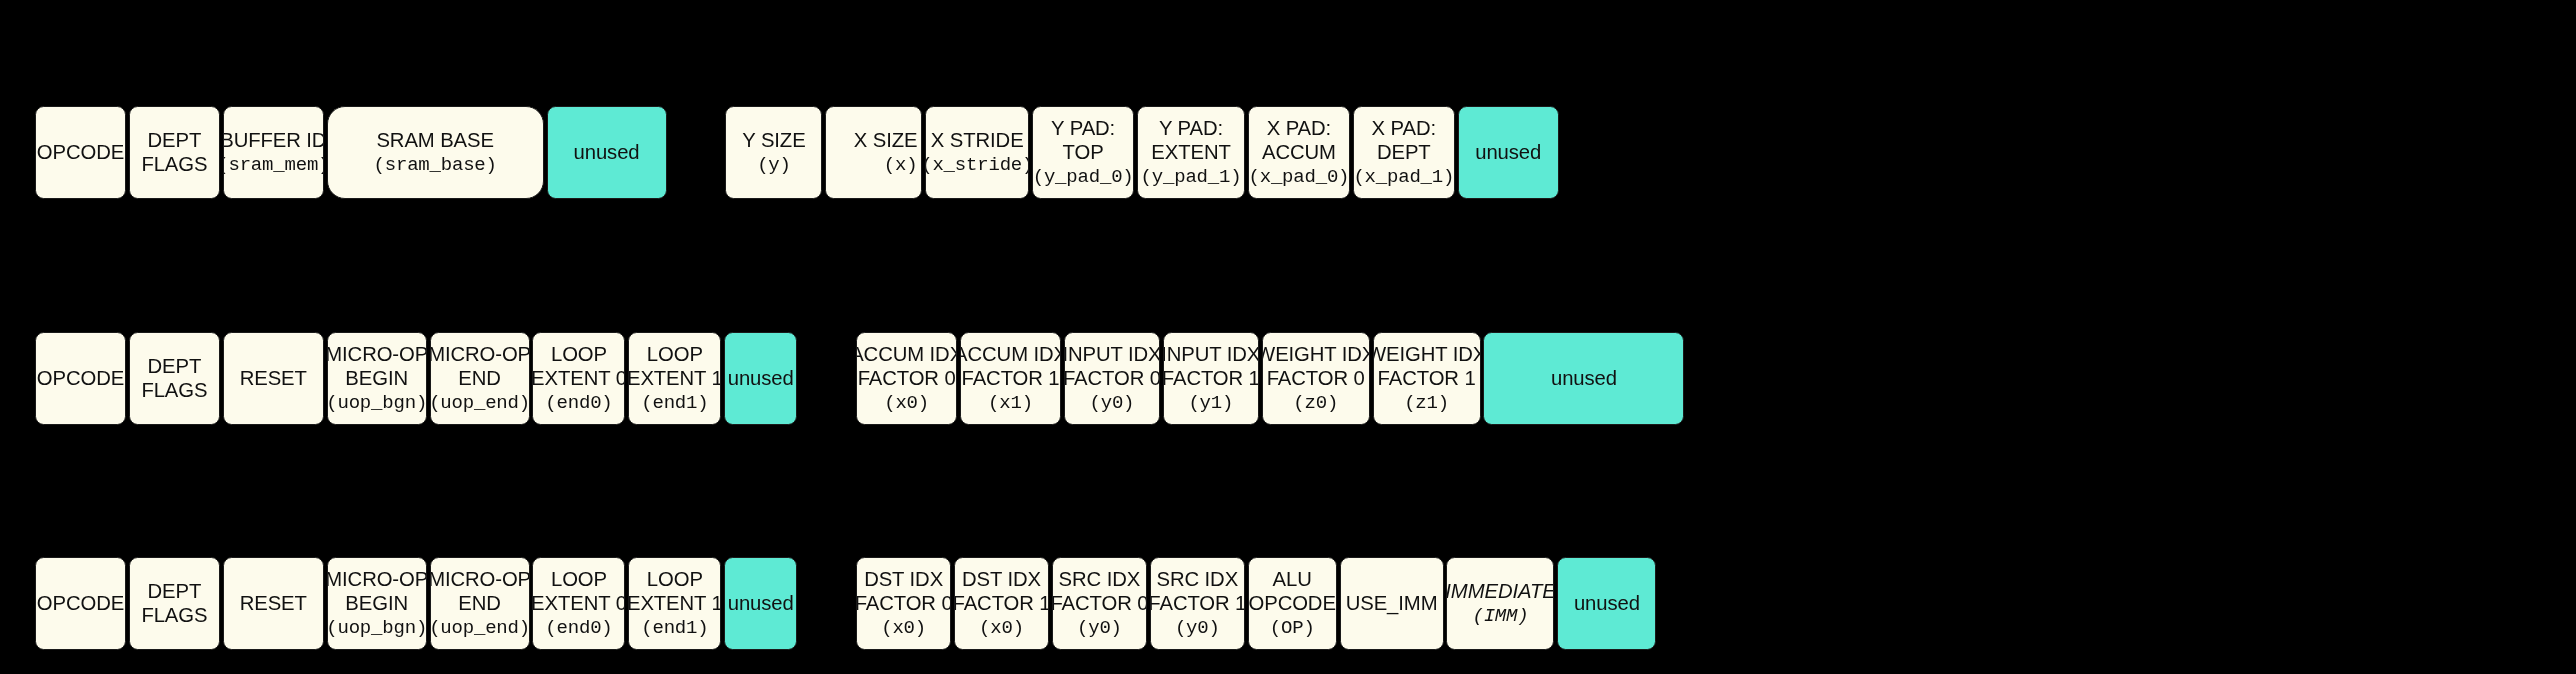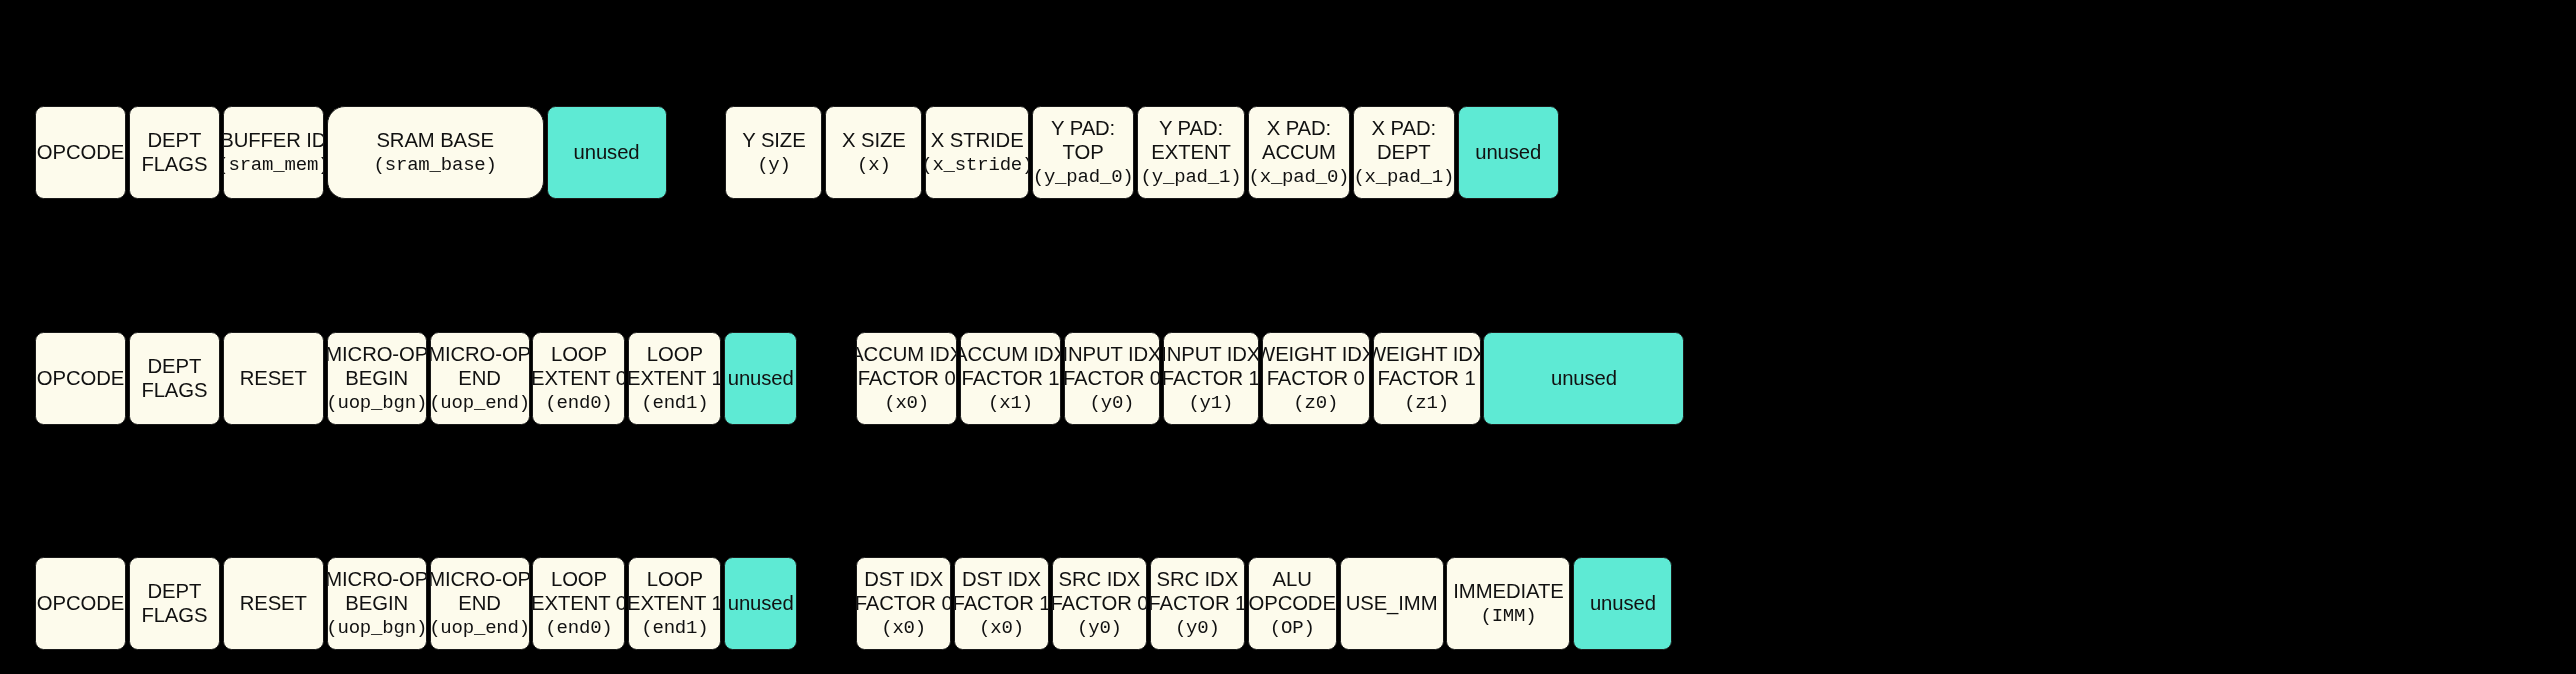--- a/index.html
+++ b/index.html
@@ -108,21 +108,21 @@
         </div>
         <div class="field unused" style="width: 120px;">
           <div class="name">unused</div>
         </div>
       </div>
       <div class="group group-right">
         <div class="field" style="width: 97px; text-align: right;">
           <div class="name">Y SIZE</div>
           <div class="code">(y)</div>
         </div>
-        <div class="field" style="width: 97px;">
+        <div class="field" style="width: 97px; align-items: flex-end;">
           <div class="name">X SIZE</div>
           <div class="code">(x)</div>
         </div>
         <div class="field" style="width: 104px;">
           <div class="name">X STRIDE</div>
           <div class="code">(x_stride)</div>
         </div>
         <div class="field" style="width: 102px;">
           <div class="name">Y PAD:</div>
           <div class="name">TOP</div>
@@ -278,21 +278,21 @@
           <div class="code">(y0)</div>
         </div>
         <div class="field" style="width: 89px;">
           <div class="name">ALU</div>
           <div class="name">OPCODE</div>
           <div class="code">(OP)</div>
         </div>
         <div class="field" style="width: 104px;">
           <div class="name">USE_IMM</div>
         </div>
-        <div class="field" style="width: 124px;">
+        <div class="field" style="width: 108px; font-style: italic;">
           <div class="name">IMMEDIATE</div>
           <div class="code">(IMM)</div>
         </div>
         <div class="field unused" style="width: 99px;">
           <div class="name">unused</div>
         </div>
       </div>
     </div>
   </div>
 

